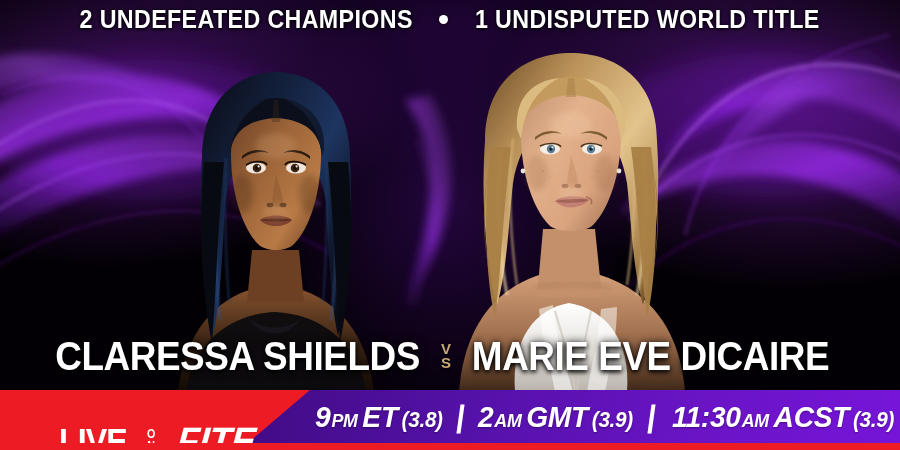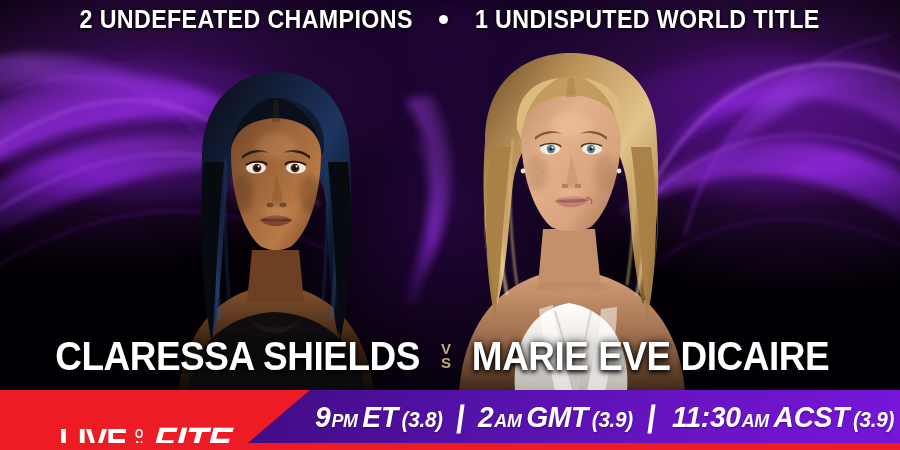--- a/index.html
+++ b/index.html
@@ -162,21 +162,21 @@
   }
 
   
   .logo {
     position: absolute;
     top: 0; left: 0; bottom: 7px;
     width: 280px;
     display: flex;
     align-items: center;
     padding-left: 56px;
-    gap: 4px;
+    gap: 16px;
     margin-top: 48px;
   }
   .logo-live {
     color: #ffffff;
     font-family: "Liberation Sans Narrow", "Liberation Sans", sans-serif;
     font-weight: 700;
     font-size: 35px;
     line-height: 1;
     letter-spacing: -1px;
     transform: scaleX(0.92);

